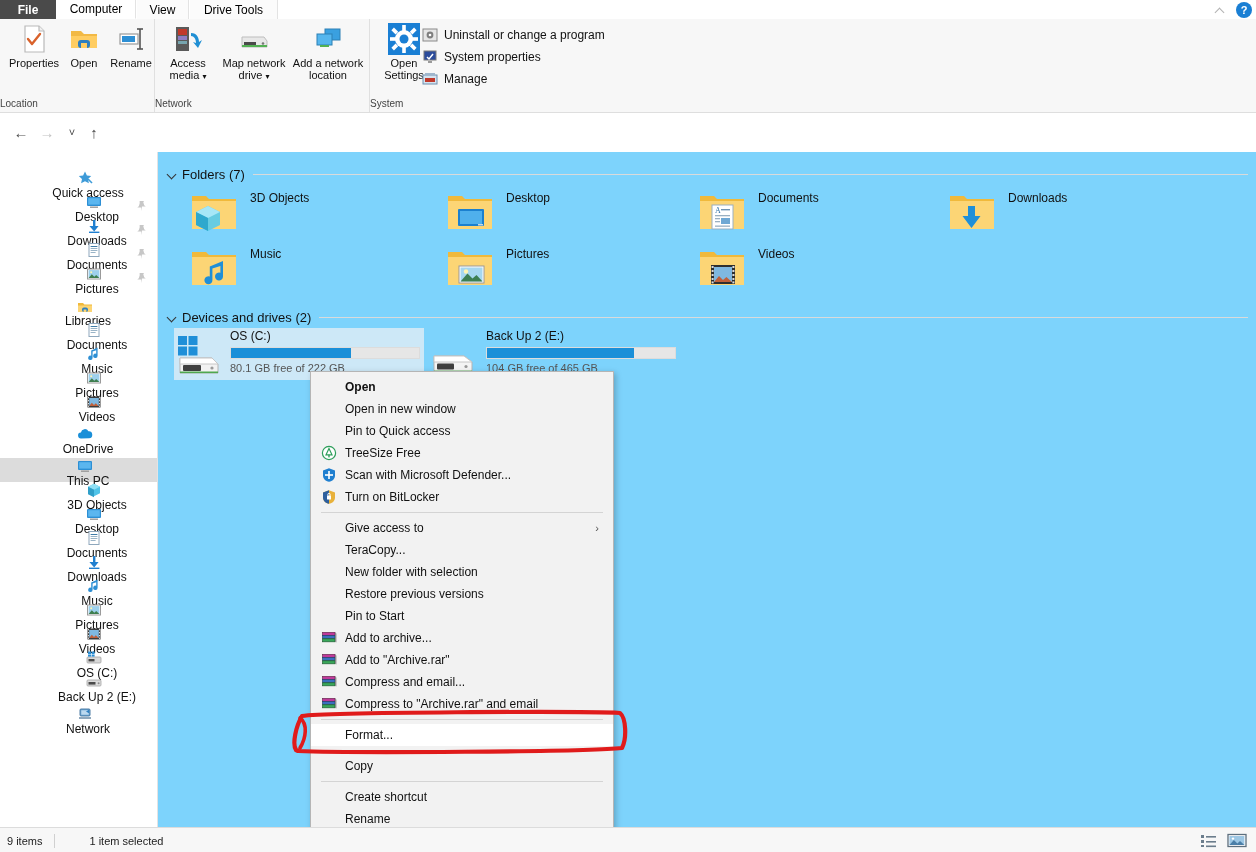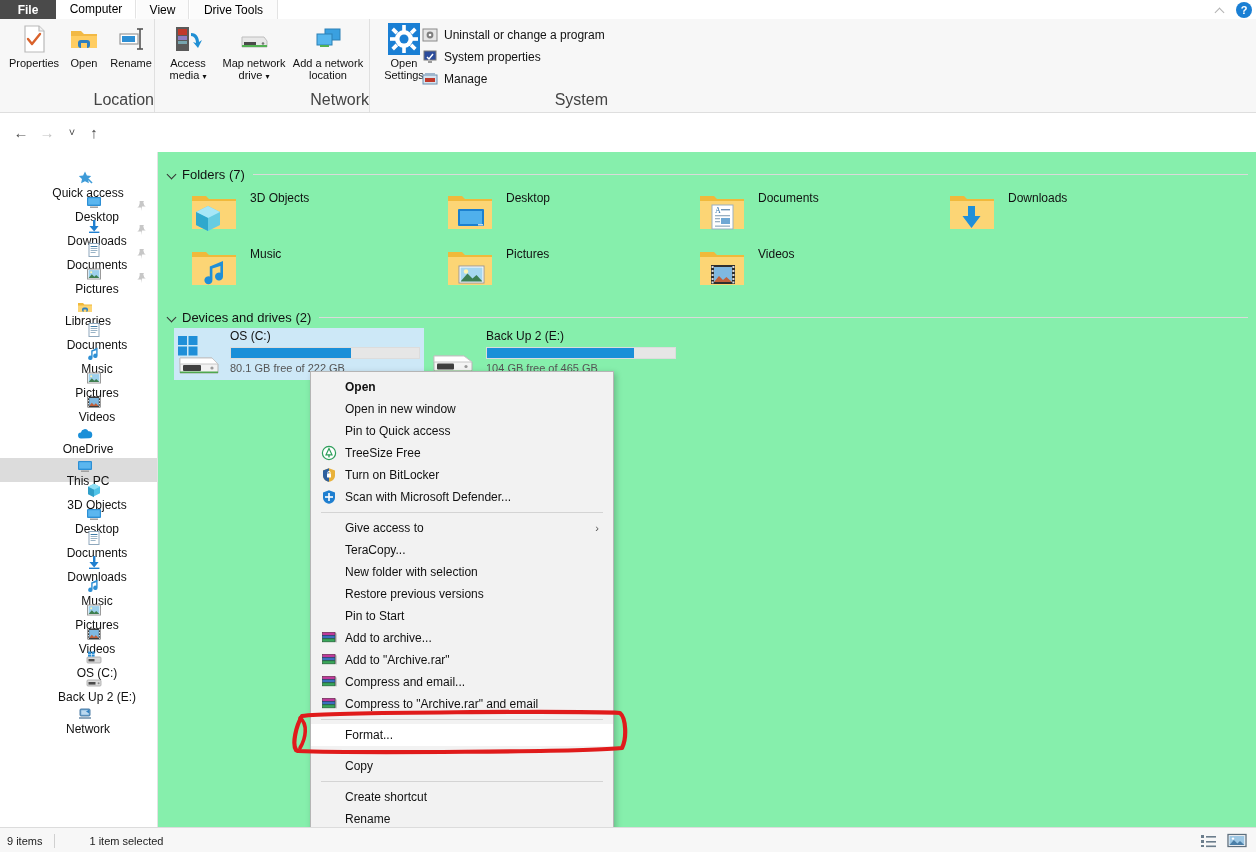--- a/index.html
+++ b/index.html
@@ -57,21 +57,21 @@
     background: #f7f7f7; border-bottom: 1px solid #dedede;
   }
   .rgroup {
     position: absolute; top: 0; height: 93px;
     border-right: 1px solid #e0e0e0;
     box-sizing: border-box;
   }
   .rgroup:last-child { border-right: none; }
   .rgroup-title {
     position: absolute; bottom: 3px; left: 0; right: 0;
-    text-align: right; font-size: 16px; color: #444;
+    text-align: left; font-size: 10px; color: #444;
   }
   .bigbtn {
     position: absolute; top: 4px;
     display: flex; flex-direction: column; align-items: center;
     width: 56px;
   }
   .bigbtn .lbl {
     margin-top: 2px; font-size: 11px; line-height: 12px;
     text-align: center; color: #111;
   }
@@ -133,21 +133,21 @@
   .navitem .ni-icon { width: 16px; height: 16px; position: relative; flex: 0 0 16px; }
   .navitem .ni-label { margin-left: 7px; white-space: nowrap; }
   .pin {
     position: absolute; right: 10px; top: 6px; width: 11px; height: 12px;
     opacity: .55;
   }
 
   
   .content {
     position: absolute; top: 152px; left: 158px; width: 1098px; height: 675px;
-    background: #86efac; overflow: hidden;
+    background: #7dd3fc; overflow: hidden;
   }
   .grouphdr {
     position: absolute; left: 8px; display: flex; align-items: center;
     width: 1082px; height: 20px;
   }
   .grouphdr .gchev {
     width: 12px; height: 12px; position: relative; margin-right: 4px; flex: 0 0 12px;
   }
   .grouphdr .gchev::before {
     content: ""; position: absolute; left: 2px; top: 3px;
@@ -800,34 +800,34 @@
         <div class="mi">
           <span class="mi-icon"><svg viewBox="0 0 16 16" width="16" height="16">
               <circle cx="8" cy="8" r="6.6" fill="#fff" stroke="#2e9e5b" stroke-width="1.2"></circle>
               <path d="M8 3.4l3 6.4H5z" fill="none" stroke="#2e9e5b" stroke-width="1.2"></path>
               <rect x="7.3" y="9.8" width="1.4" height="2.6" fill="#2e9e5b"></rect>
             </svg></span>
           <span class="mi-label">TreeSize Free</span>
         </div>
         <div class="mi">
           <span class="mi-icon"><svg viewBox="0 0 16 16" width="16" height="16">
+              <path d="M8 1.2l6 2.2v5c0 3.3-2.6 5.6-6 6.4-3.4-.8-6-3.1-6-6.4v-5z" fill="#1f7fd0"></path>
+              <rect x="7.2" y="4" width="1.6" height="8" fill="#fff"></rect>
+              <rect x="4" y="7.2" width="8" height="1.6" fill="#fff"></rect>
+            </svg></span>
+          <span class="mi-label">Scan with Microsoft Defender...</span>
+        </div>
+        <div class="mi">
+          <span class="mi-icon"><svg viewBox="0 0 16 16" width="16" height="16">
               <path d="M8 1.2l6 2.2v5c0 3.3-2.6 5.6-6 6.4-3.4-.8-6-3.1-6-6.4v-5z" fill="#e8b13a"></path>
               <path d="M8 1.2v13.6c-3.4-.8-6-3.1-6-6.4v-5z" fill="#2d5f9e"></path>
               <rect x="6" y="6.6" width="4" height="4" rx=".6" fill="#fff"></rect>
               <path d="M6.9 6.6V5.4a1.1 1.1 0 0 1 2.2 0v1.2" fill="none" stroke="#fff" stroke-width="1"></path>
             </svg></span>
           <span class="mi-label">Turn on BitLocker</span>
-        </div>
-        <div class="mi">
-          <span class="mi-icon"><svg viewBox="0 0 16 16" width="16" height="16">
-              <path d="M8 1.2l6 2.2v5c0 3.3-2.6 5.6-6 6.4-3.4-.8-6-3.1-6-6.4v-5z" fill="#1f7fd0"></path>
-              <rect x="7.2" y="4" width="1.6" height="8" fill="#fff"></rect>
-              <rect x="4" y="7.2" width="8" height="1.6" fill="#fff"></rect>
-            </svg></span>
-          <span class="mi-label">Scan with Microsoft Defender...</span>
         </div>
         <div class="mi-sep"></div>
         <div class="mi nofill">
           <span class="mi-icon"></span>
           <span class="mi-label">Give access to</span>
           <span class="mi-arrow">›</span>
         </div>
         <div class="mi nofill">
           <span class="mi-icon"></span>
           <span class="mi-label">TeraCopy...</span>

